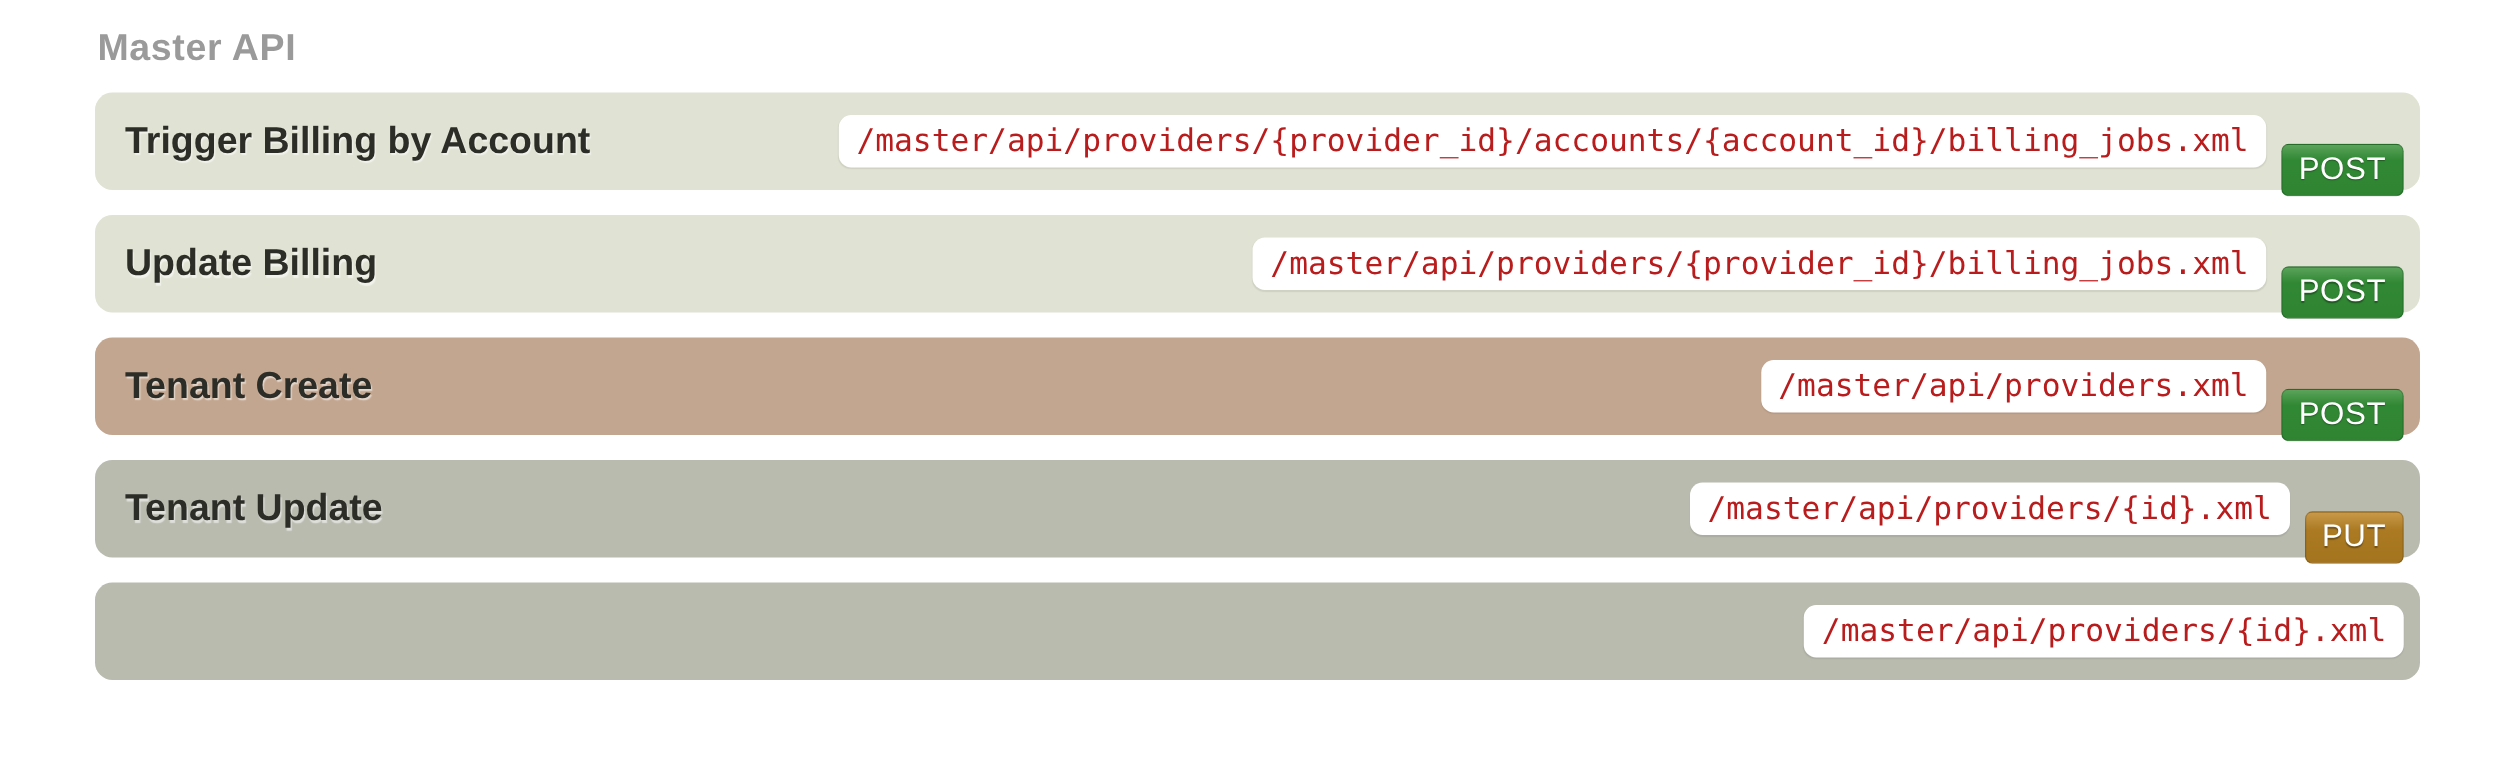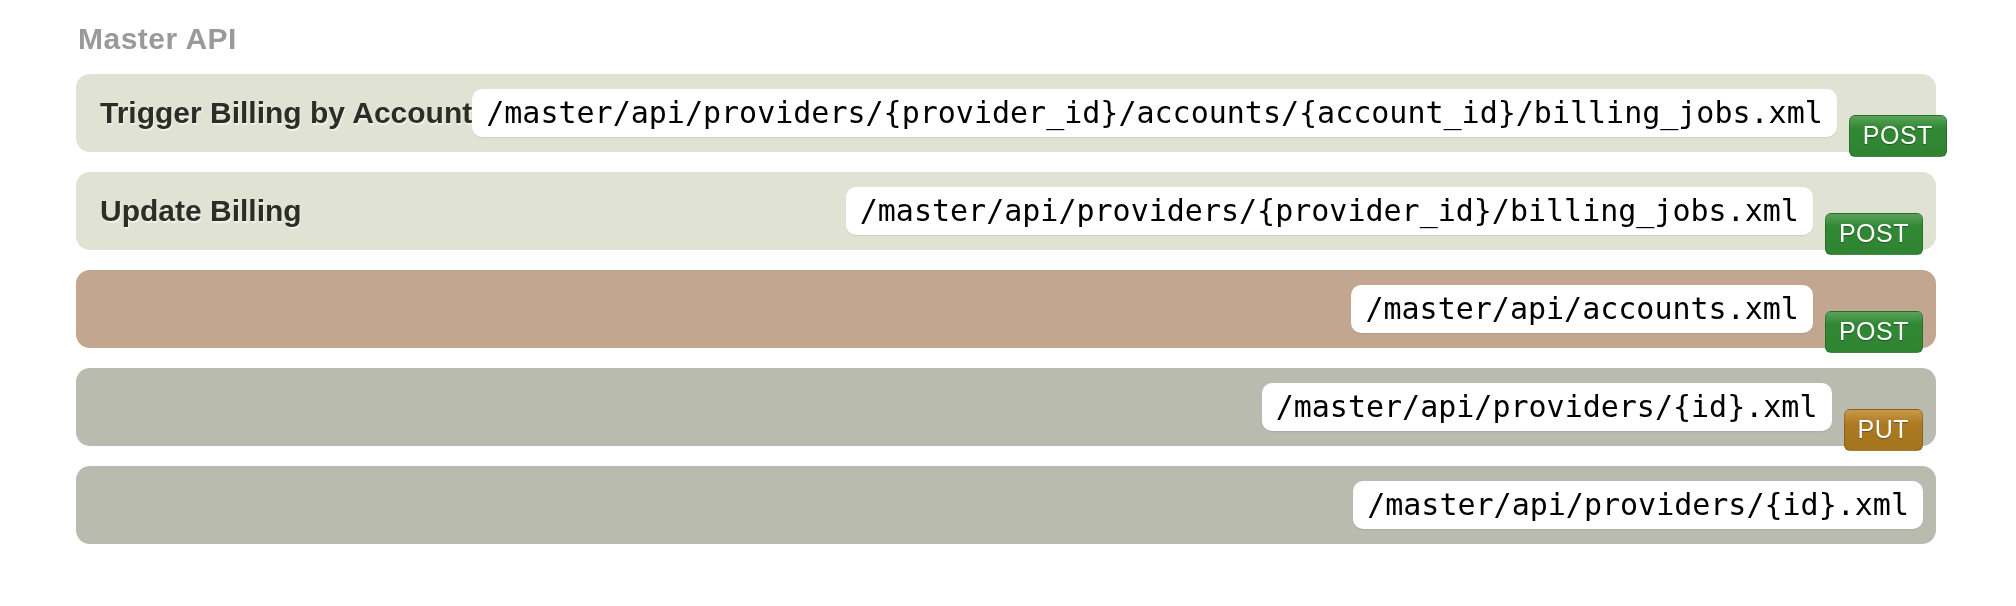--- a/index.html
+++ b/index.html
@@ -27,39 +27,40 @@
   }
   .endpoint-row {
     display: flex;
     align-items: center;
     height: 78px;
     border-radius: 14px;
     margin-bottom: 20px;
     padding: 0 13px 0 24px;
     box-sizing: border-box;
     cursor: pointer;
+    justify-content: flex-end;
   }
   .theme-olive  { background: #e0e2d3; }
   .theme-tan    { background: #c3a68f; }
   .theme-gray   { background: #b9bbaf; }
   .row-title {
     font-size: 30px;
     font-weight: bold;
     color: #2d2d28;
     text-shadow: 1px 2px 1px rgba(255,255,255,0.55);
     white-space: nowrap;
   }
   .path-pill {
     margin-left: auto;
     background: #ffffff;
     border-radius: 10px;
     padding: 7px 14px 8px 14px;
     font-family: "DejaVu Sans Mono", monospace;
-    font-size: 30px;
-    color: #000000;
+    font-size: 25px;
+    color: #b91c1c;
     white-space: nowrap;
     box-shadow: 0 1px 1px rgba(0,0,0,0.08);
     line-height: 1.1;
   }
   .method-badge {
     margin-left: 12px;
     border-radius: 6px;
     padding: 7px 13px 8px 13px;
     font-size: 25px;
     font-weight: normal;
@@ -88,25 +89,27 @@
     <span class="method-badge method-post">POST</span>
   </div>
 
   <div class="endpoint-row theme-olive">
     <span class="row-title">Update Billing</span>
     <code class="path-pill">/master/api/providers/{provider_id}/billing_jobs.xml</code>
     <span class="method-badge method-post">POST</span>
   </div>
 
   <div class="endpoint-row theme-tan">
-    <code class="path-pill">/master/api/accounts.xml</code>
+    <span class="row-title">Tenant Create</span>
+    <code class="path-pill">/master/api/providers.xml</code>
     <span class="method-badge method-post">POST</span>
   </div>
 
   <div class="endpoint-row theme-gray">
+    <span class="row-title">Tenant Update</span>
     <code class="path-pill">/master/api/providers/{id}.xml</code>
     <span class="method-badge method-put">PUT</span>
   </div>
 
   <div class="endpoint-row theme-gray">
     <code class="path-pill">/master/api/providers/{id}.xml</code>
   </div>
 
 </div>
 

